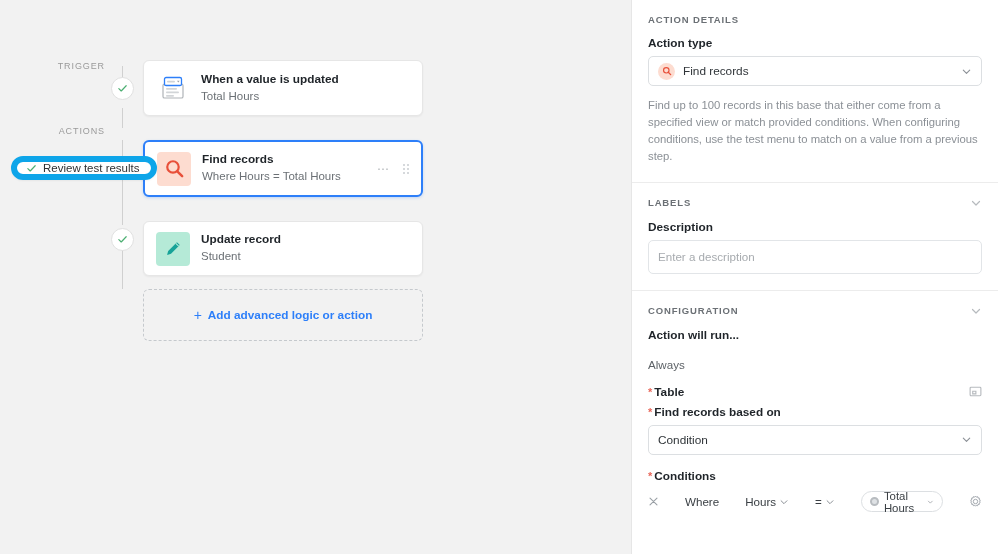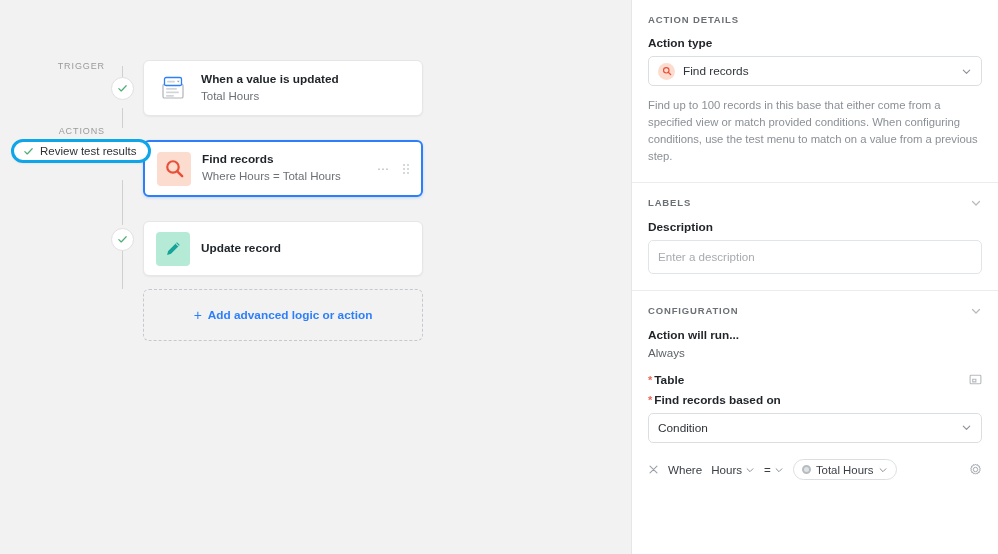--- a/index.html
+++ b/index.html
@@ -50,25 +50,25 @@
     background: #ffffff;
     border: 1px solid #e0e0e0;
     display: flex;
     align-items: center;
     justify-content: center;
   }
   .check-circle svg { display: block; }
 
   .review-pill {
     position: absolute;
-    left: 11px; top: 139px;
+    left: 11px; top: 156px;
     height: 24px;
     padding: 0 11px 0 9px;
     background: #ffffff;
-    border: 3px solid #0ea5e9;
+    border: 6px solid #0ea5e9;
     border-radius: 13px;
     display: flex;
     align-items: center;
     gap: 6px;
     font-size: 11.5px;
     color: #2f3133;
     box-shadow: 0 1px 2px rgba(0,0,0,0.05);
     z-index: 3;
     white-space: nowrap;
   }
@@ -241,21 +241,21 @@
 
   .static-val {
     font-size: 11.6px;
     color: #5d6view;
     color: #5d6267;
   }
 
   .cond-row {
     display: flex;
     align-items: center;
-    gap: 9px;
+    gap: 26px;
     margin-top: 2px;
     height: 26px;
   }
   .cond-x { color: #9aa0a6; cursor: pointer; display: flex; }
   .cond-word { font-size: 11.6px; color: #3b4045; }
   .cond-pick {
     display: flex; align-items: center; gap: 3px;
     font-size: 11.6px; color: #3b4045; cursor: pointer;
   }
   .pill {
@@ -356,20 +356,21 @@
 
     <div class="card" style="top:221px;height:55px;">
       <div class="card-icon mint">
         <svg width="19" height="19" viewBox="0 0 20 20">
           <path d="M3.2 16.8 L4.4 12.6 L13.6 3.4 L16.6 6.4 L7.4 15.6 Z" fill="#17a398"></path>
           <path d="M12.4 4.6 L15.4 7.6" stroke="#b5ead7" stroke-width="1.1"></path>
         </svg>
       </div>
       <div class="card-text">
         <div class="card-title">Update record</div>
+        <div class="card-sub">Student</div>
       </div>
     </div>
 
     <div class="add-box">
       <span class="plus">+</span>
       <span>Add advanced logic or action</span>
     </div>
   </div>
 
   <div class="panel">
@@ -415,21 +416,21 @@
     </div>
 
     <div class="section">
       <div class="section-head">
         <span class="section-title">CONFIGURATION</span>
         <svg class="chev-sm" width="12" height="12" viewBox="0 0 12 12">
           <path d="M2.5 4.5 L6 8 L9.5 4.5" fill="none" stroke="#b6babe" stroke-width="1.2" stroke-linecap="round" stroke-linejoin="round"></path>
         </svg>
       </div>
 
-      <div class="field-label" style="margin-bottom:4px;">
+      <div class="field-label" style="margin-bottom:16px;">
         <span>Action will run...</span>
       </div>
       <div class="static-val mb14">Always</div>
 
       <div class="field-label">
         <span>
           <span class="req">*</span><span>Table</span>
         </span>
         <svg width="13" height="13" viewBox="0 0 14 14">
           <rect x="1.2" y="2.4" width="11.6" height="9.2" rx="1" fill="none" stroke="#b6babe" stroke-width="1.2"></rect>
@@ -442,20 +443,25 @@
           <span class="req">*</span><span>Find records based on</span>
         </span>
       </div>
       <div class="select mb14">
         <span class="val">Condition</span>
         <svg class="chev-sm" width="11" height="11" viewBox="0 0 12 12">
           <path d="M2.5 4.5 L6 8 L9.5 4.5" fill="none" stroke="#8b9096" stroke-width="1.2" stroke-linecap="round" stroke-linejoin="round"></path>
         </svg>
       </div>
 
+      <div class="field-label">
+        <span>
+          <span class="req">*</span><span>Conditions</span>
+        </span>
+      </div>
 
       <div class="cond-row">
         <span class="cond-x">
           <svg width="11" height="11" viewBox="0 0 12 12">
             <path d="M2.2 2.2 L9.8 9.8 M9.8 2.2 L2.2 9.8" stroke="#9aa0a6" stroke-width="1.2" stroke-linecap="round"></path>
           </svg>
         </span>
         <span class="cond-word">Where</span>
 
         <span class="cond-pick">

